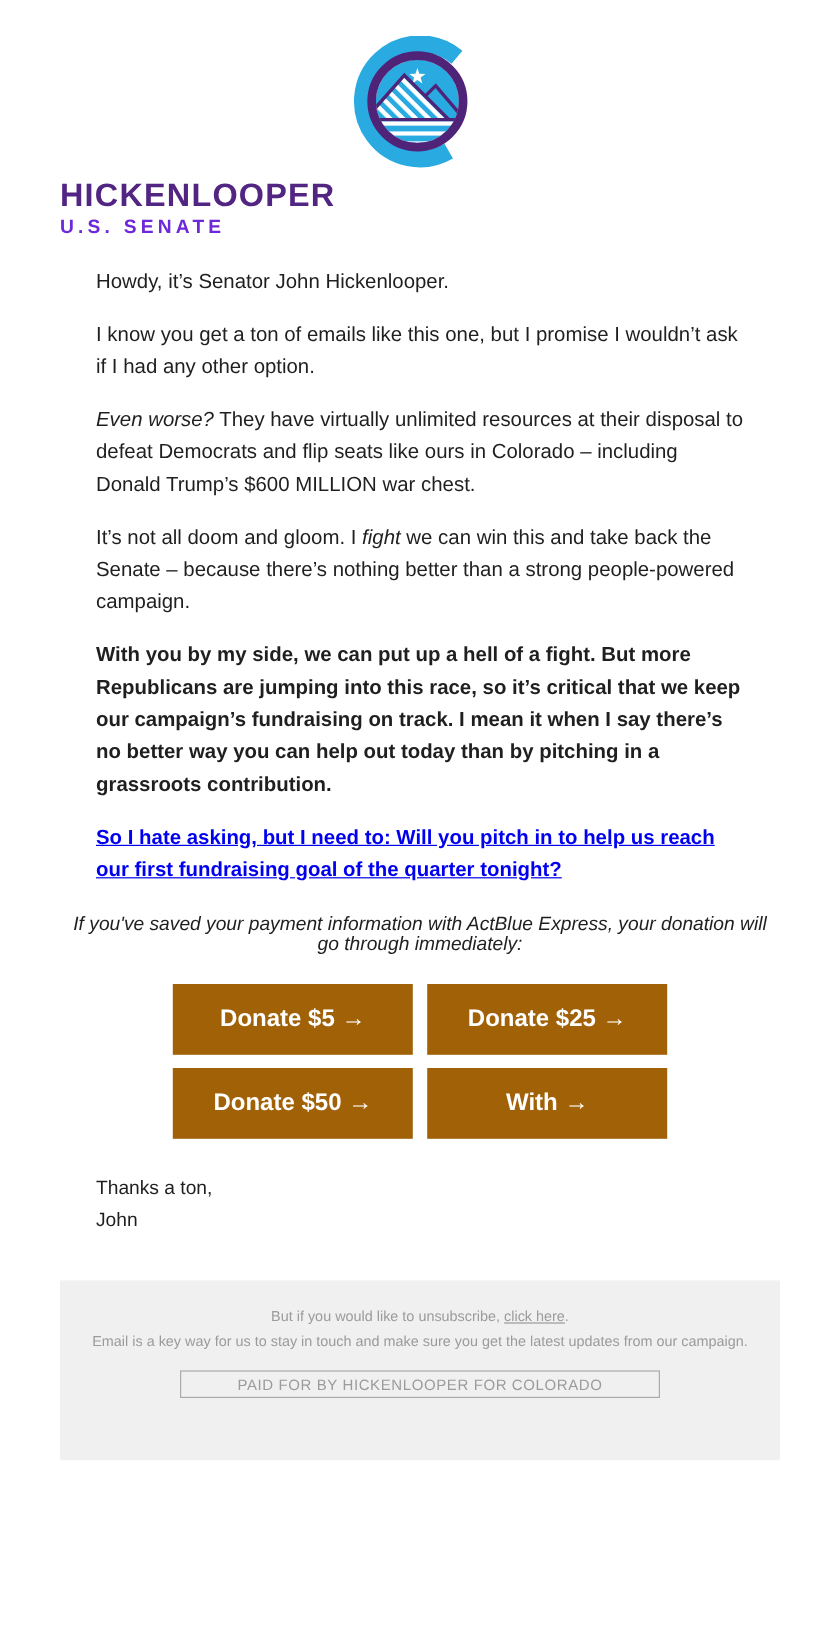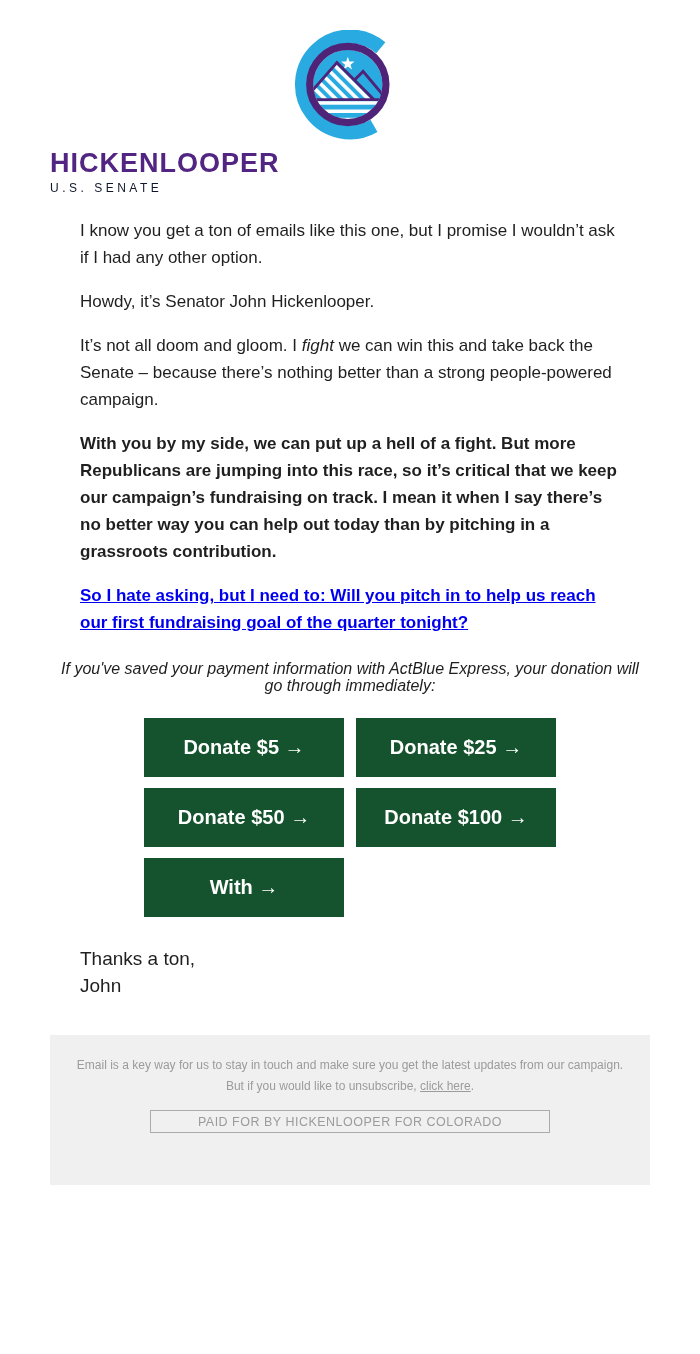--- a/index.html
+++ b/index.html
@@ -15,22 +15,22 @@
   
   .logo-block { text-align: left; }
   .logo-svg { display: block; margin: 0 auto; }
   .brand-title {
     margin-top: 8px;
     font-size: 27px; font-weight: bold; letter-spacing: 1px;
     color: #522583;
   }
   .brand-subtitle {
     margin-top: 2px;
-    font-size: 12px; font-weight: normal; letter-spacing: 3.5px;
-    color: #0f172a;
+    font-size: 16px; font-weight: bold; letter-spacing: 3.5px;
+    color: #6d28d9;
   }
 
   
   .copy { padding: 0 30px; margin-top: 22px; font-size: 17px; line-height: 27px; }
   .copy p { margin: 17px 0 0 0; }
   .copy p:first-child { margin-top: 0; }
   .bold { font-weight: bold; }
   .ital { font-style: italic; }
   .cta a {
     color: #0000EE; font-weight: bold; text-decoration: underline;
@@ -47,29 +47,29 @@
   }
   .donate-grid {
     display: grid;
     grid-template-columns: 200px 200px;
     gap: 11px 12px;
     justify-content: center;
     margin: 24px 0 0 0;
   }
   .donate-btn {
     height: 59px;
-    background: #14532d;
+    background: #a16207;
     color: #ffffff;
     font-weight: bold;
     font-size: 20px;
     display: flex; align-items: center; justify-content: center;
     text-decoration: none;
     cursor: pointer;
   }
-  .signoff { padding: 0 30px; margin-top: 28px; font-size: 19px; line-height: 27px; }
+  .signoff { padding: 0 30px; margin-top: 28px; font-size: 16px; line-height: 27px; }
 
   
   .footer {
     background: #F0F0F0;
     margin-top: 36px;
     padding: 20px 24px 52px 24px;
     text-align: center;
     color: #9B9B9B;
   }
   .footer-note { font-size: 12px; line-height: 21px; }
@@ -120,45 +120,45 @@
           <rect x="26" y="76.2" width="72" height="4.4" fill="#29ABE2"></rect>
         </g>
 
         <circle cx="62" cy="50" r="35" fill="none" stroke="#4F2377" stroke-width="6.6"></circle>
       </svg>
       <div class="brand-title">HICKENLOOPER</div>
       <div class="brand-subtitle">U.S. SENATE</div>
     </div>
 
     <div class="copy">
+      <p>Howdy, it’s Senator John Hickenlooper.</p>
       <p>I know you get a ton of emails like this one, but I promise I wouldn’t ask if I had any other option.</p>
-      <p>Howdy, it’s Senator John Hickenlooper.</p>
+      <p><span class="ital">Even worse?</span><span> They have virtually unlimited resources at their disposal to defeat Democrats and flip seats like ours in Colorado – including Donald Trump’s $600 MILLION war chest.</span></p>
       <p><span>It’s not all doom and gloom. I </span><span class="ital">fight</span><span> we can win this and take back the Senate – because there’s nothing better than a strong people-powered campaign.</span></p>
       <p class="bold">With you by my side, we can put up a hell of a fight. But more Republicans are jumping into this race, so it’s critical that we keep our campaign’s fundraising on track. I mean it when I say there’s no better way you can help out today than by pitching in a grassroots contribution.</p>
       <p class="cta"><a href="#">So I hate asking, but I need to: Will you pitch in to help us reach our first fundraising goal of the quarter tonight?</a></p>
     </div>
 
     <div class="actblue-note">If you've saved your payment information with ActBlue Express, your donation will go through immediately:</div>
 
     <div class="donate-grid">
       <a href="#" class="donate-btn">Donate $5 →</a>
       <a href="#" class="donate-btn">Donate $25 →</a>
       <a href="#" class="donate-btn">Donate $50 →</a>
-      <a href="#" class="donate-btn">Donate $100 →</a>
       <a href="#" class="donate-btn">With →</a>
     </div>
 
     <div class="signoff">
       <div>Thanks a ton,</div>
       <div>John</div>
     </div>
 
     <div class="footer">
       <div class="footer-note">
+        <div><span>But if you would like to unsubscribe, </span><a href="#">click here</a><span>.</span></div>
         <div>Email is a key way for us to stay in touch and make sure you get the latest updates from our campaign.</div>
-        <div><span>But if you would like to unsubscribe, </span><a href="#">click here</a><span>.</span></div>
       </div>
       <div class="disclaimer-box">PAID FOR BY HICKENLOOPER FOR COLORADO</div>
 
     </div>
 
   </div>
 </div>
 
 </body></html>

